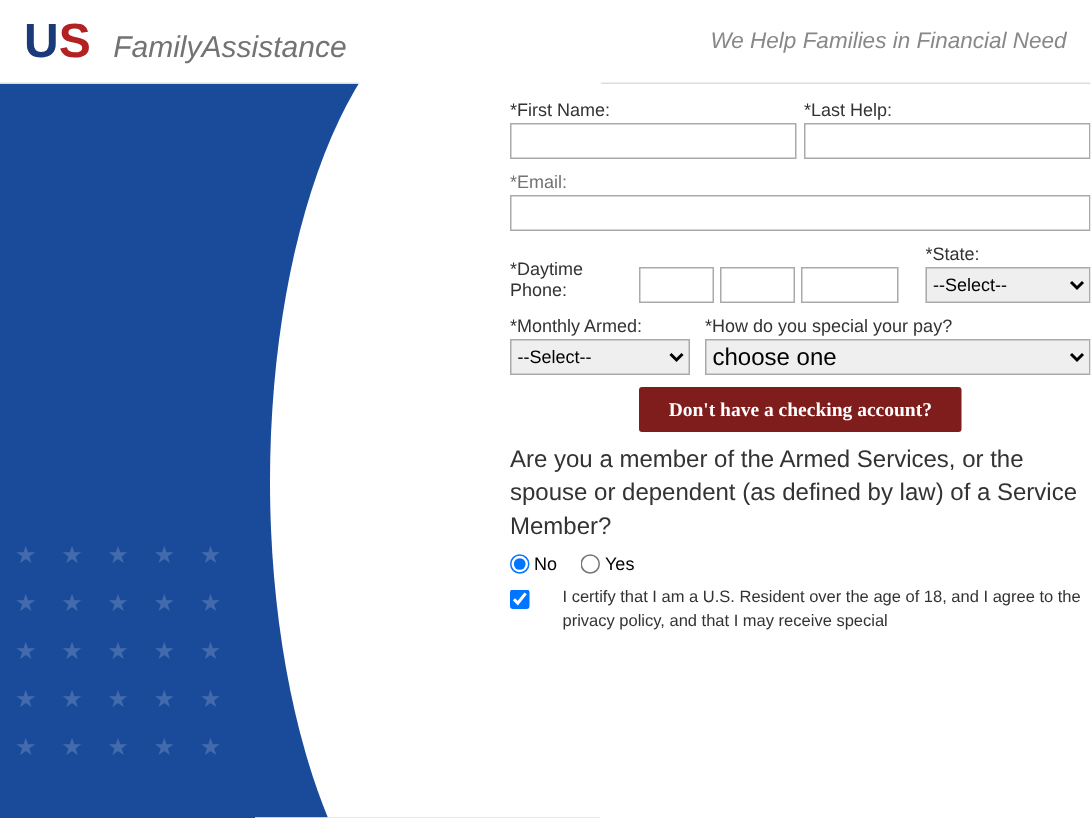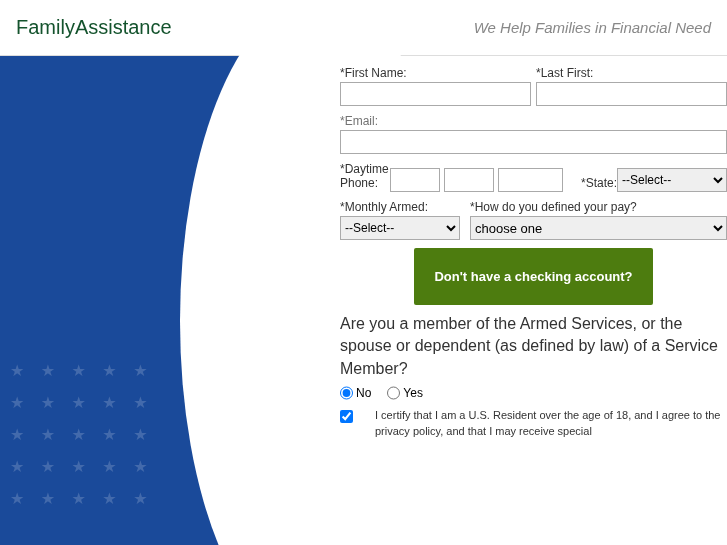--- a/index.html
+++ b/index.html
@@ -21,23 +21,24 @@
       gap: 0;
     }
     .logo-us {
       font-size: 32px;
       font-weight: bold;
     }
     .logo-u { color: #1a3a7a; }
     .logo-s { color: #b22222; }
     .logo-family {
       font-size: 20px;
-      color: #14532d;
+      color: #737373;
       font-weight: normal;
-      margin-left: 0;
+      margin-left: 15px;
+      font-style: italic;
     }
     .header-tagline {
       color: #888;
       font-size: 15px;
       font-style: italic;
     }
 
     
     .main {
       display: flex;
@@ -127,54 +128,54 @@
       font-size: 12px;
       height: 24px;
     }
 
     .phone-row input:first-child { width: 56px; }
     .phone-row input:nth-child(2) { width: 56px; }
     .phone-row input:nth-child(3) { width: 70px; }
 
     .state-group {
       display: flex;
-      flex-direction: row;
+      flex-direction: column;
       margin-left: 10px;
-      align-items: flex-end;
     }
 
     .state-group label { font-size: 12px; color: #333; margin-bottom: 2px; }
     .state-group select { width: 110px; height: 24px; font-size: 12px; border: 1px solid #aaa; }
 
     .income-row {
       display: flex;
       gap: 10px;
       margin-bottom: 8px;
       align-items: flex-end;
     }
 
     .income-group { display: flex; flex-direction: column; }
     .income-group label { font-size: 12px; color: #333; margin-bottom: 2px; }
     .income-group select { width: 120px; height: 24px; font-size: 12px; border: 1px solid #aaa; }
 
     .pay-group { display: flex; flex-direction: column; flex: 1; }
     .pay-group label { font-size: 12px; color: #333; margin-bottom: 2px; }
-    .pay-group select { width: 100%; height: 24px; font-size: 13px; border: 1px solid #aaa; }
+    .pay-group select { width: 100%; height: 24px; font-size: 16px; border: 1px solid #aaa; }
 
     .checking-btn {
       display: block;
       margin: 8px auto;
-      background: #4d7c0f;
+      background: #7f1d1d;
       color: #fff;
       border: none;
-      padding: 21px 20px;
+      padding: 7px 20px;
       font-size: 13px;
       font-weight: bold;
       cursor: pointer;
       border-radius: 2px;
+      font-family: Liberation Serif, serif;
     }
 
     .armed-services {
       font-size: 16px;
       color: #333;
       margin-bottom: 6px;
       line-height: 1.4;
     }
 
     .radio-row {
@@ -223,20 +224,23 @@
     }
 
     .phone-label-group { display: flex; flex-direction: row; }
     .phone-label-group label { font-size: 12px; color: #333; margin-bottom: 2px; }
   </style>
 </head>
 <body>
 
 <div class="header">
   <div class="logo">
+    <span class="logo-us">
+      <span class="logo-u">U</span><span class="logo-s">S</span>
+    </span>
     <span class="logo-family">FamilyAssistance</span>
   </div>
   <div class="header-tagline">We Help Families in Financial Need</div>
 </div>
 
 <div class="main">
   <div class="curved-bg">
     <div class="curved-bg-inner"></div>
     <div class="stars-layer">
       ★ ★ ★ ★ ★<br>
@@ -248,21 +252,21 @@
   </div>
 
   <div class="form-area">
 
     <div class="form-row">
       <div class="form-group">
         <label>*First Name:</label>
         <input type="text" style="">
       </div>
       <div class="form-group">
-        <label>*Last First:</label>
+        <label>*Last Help:</label>
         <input type="text" style="">
       </div>
     </div>
 
     <div class="email-group">
       <label>*Email:</label>
       <input type="text" style="">
     </div>
 
     <div class="phone-state-row">
@@ -292,21 +296,21 @@
           <option>--Select--</option>
           <option>Under $1,000</option>
           <option>$1,000 - $2,000</option>
           <option>$2,000 - $3,000</option>
           <option>$3,000 - $4,000</option>
           <option>$4,000 - $5,000</option>
           <option>Over $5,000</option>
         </select>
       </div>
       <div class="pay-group">
-        <label>*How do you defined your pay?</label>
+        <label>*How do you special your pay?</label>
         <select>
           <option>choose one</option>
           <option>Direct Deposit</option>
           <option>Paper Check</option>
           <option>Cash</option>
           <option>Other</option>
         </select>
       </div>
     </div>
 

